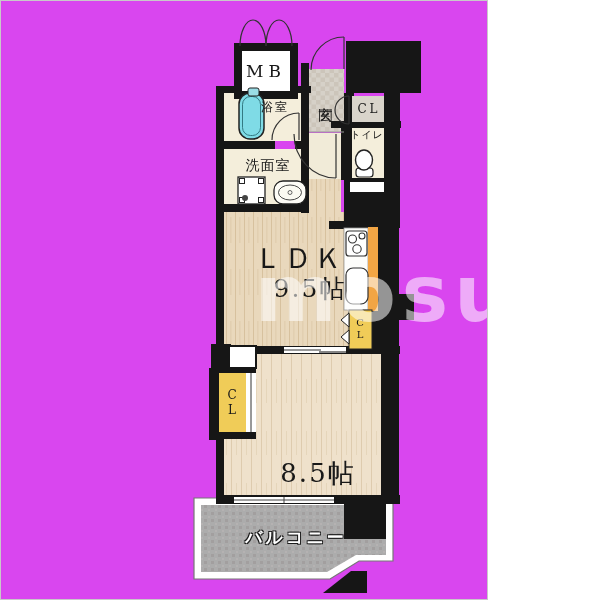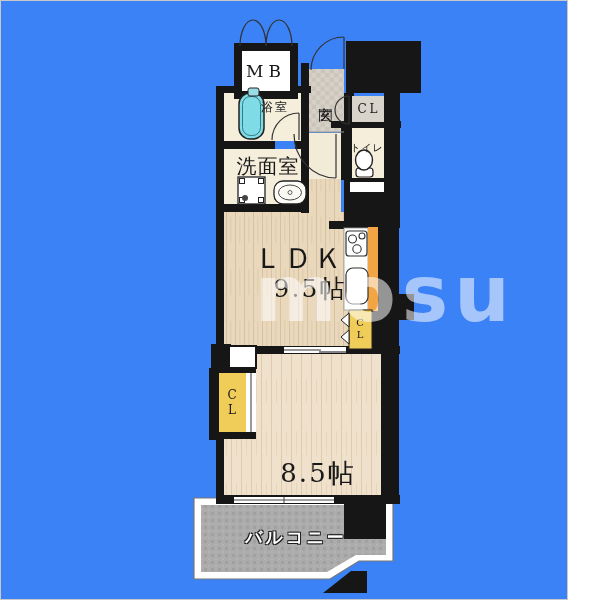--- a/index.html
+++ b/index.html
@@ -1,28 +1,28 @@
 <!DOCTYPE html>
 <html style="--wall: #161616; --tub: #7fdbe6; --closet_yellow: #f0cc58; --counter_orange: #f2a544; --closet_gray: #d9d4cb; --balcony_gray: #acacac; --floor_wood: #e9d8bc; --floor_wood_bedroom: #efe1cb; --floor_cream: #f4eedb; --genkan_tile: #d6d1c8;"><head>
 <meta charset="utf-8">
 <style>
   html,body{margin:0;padding:0;background:#fff;}
-  .canvas{position:relative;width:568px;height:600px;background:#3b82f6;overflow:hidden;
+  .canvas{position:relative;width:488px;height:600px;background:#d946ef;overflow:hidden;
           border:1px solid #c9c9c9;box-sizing:border-box;
           font-family:"DejaVu Serif","Liberation Serif",serif;}
   .plan-svg{position:absolute;left:0;top:0;z-index:1;}
   .lbl{position:absolute;transform:translate(-50%,-50%);color:#181818;white-space:nowrap;
        z-index:40;font-family:"DejaVu Serif","Liberation Serif",serif;pointer-events:none;}
   .vert{writing-mode:vertical-rl;text-orientation:upright;}
   .l-mb{left:265px;top:70px;font-size:17px;letter-spacing:5px;}
   .l-genkan{left:325px;top:97px;font-size:14px;letter-spacing:2px;}
   .l-cltop{left:368px;top:108px;font-size:12px;letter-spacing:3px;}
-  .l-toilet{left:366px;top:147px;font-size:10px;letter-spacing:1px;}
+  .l-toilet{left:366px;top:134px;font-size:10px;letter-spacing:1px;}
   .l-bath{left:274px;top:106px;font-size:12px;letter-spacing:2px;}
-  .l-wash{left:267px;top:165px;font-size:20px;letter-spacing:1px;}
+  .l-wash{left:267px;top:165px;font-size:14px;letter-spacing:1px;}
   .l-ldk{left:298px;top:258px;font-size:29px;letter-spacing:1px;}
   .l-ldksize{left:309px;top:287px;font-size:25px;letter-spacing:2px;}
   .l-bed{left:320px;top:405px;font-size:29px;letter-spacing:7px;}
   .l-bedsize{left:317px;top:434px;font-size:26px;letter-spacing:2px;margin-top:38px;}
   .l-clldk{left:359px;top:328px;font-size:10px;letter-spacing:1px;}
   .l-clbed{left:231px;top:402px;font-size:12px;letter-spacing:1px;}
   .l-balc{left:295px;top:536px;font-size:17px;letter-spacing:3px;color:#fff;font-weight:700;
           font-family:"DejaVu Sans","Liberation Sans",sans-serif;
           text-shadow:-1px -1px 0 #1c1c1c,1px -1px 0 #1c1c1c,-1px 1px 0 #1c1c1c,1px 1px 0 #1c1c1c;}
   .watermark{position:absolute;left:222px;top:248px;z-index:50;pointer-events:none;

